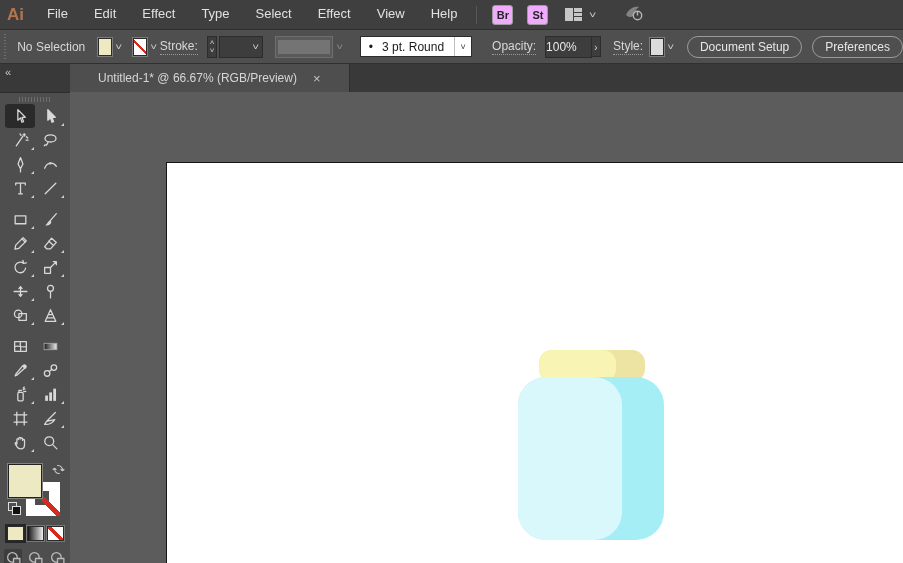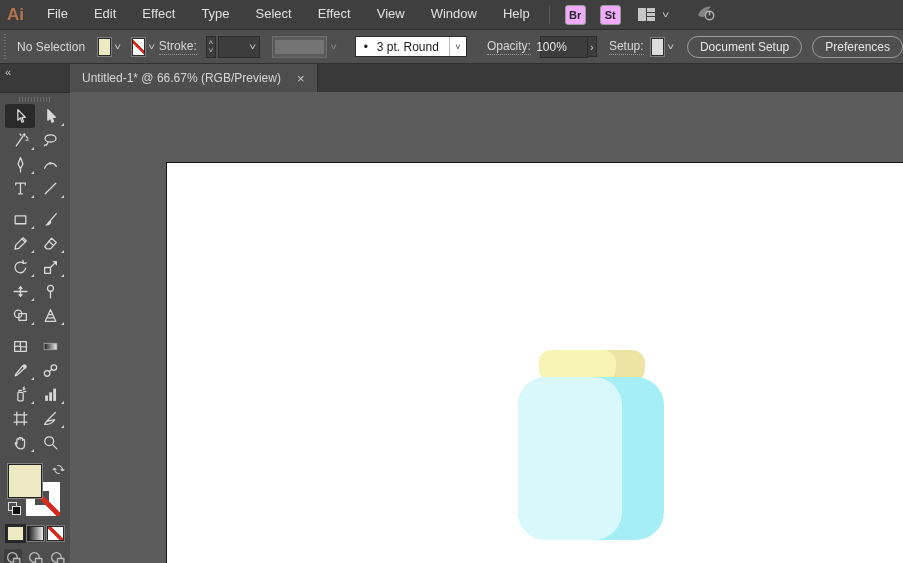--- a/index.html
+++ b/index.html
@@ -44,21 +44,21 @@
   .stroke-dd { width:68px; margin-left:2px; }
   .wprofile { width:86px; height:22px; background:#5a5a5a; border:1px solid #6e6e6e; margin-left:12px;
     display:flex; align-items:center; padding:2px; }
   .wprofile i { display:block; flex:1; height:14px; background:#747474; }
   .dim { opacity:.45; }
   .brush-dd { height:21px; background:#fff; color:#1a1a1a; display:flex; align-items:center;
     margin-left:14px; border:1px solid #2c2c2c; }
   .brush-main { padding:0 10px 0 8px; display:flex; align-items:center; gap:9px; }
   .brush-chev { width:17px; align-self:stretch; border-left:1px solid #bdbdbd; display:flex;
     align-items:center; justify-content:center; color:#333; font-size:9px; }
-  .opacity-field { width:48px; margin-left:4px; padding-right:20px; }
+  .opacity-field { width:48px; margin-left:4px; padding-right:14px; }
   .spin-btn { width:14px; height:21px; background:#3d3d3d; border:1px solid #2c2c2c; border-left:none;
     color:#cfcfcf; display:flex; align-items:center; justify-content:center; font-size:11px; }
   .cb-btn { height:22px; border:1px solid #9b9b9b; border-radius:11px; background:transparent;
     color:#e6e6e6; font-size:12px; padding:0 12px; margin-left:10px;
     font-family:"Liberation Sans",sans-serif; }
 
   
   .workrow { flex:1; display:flex; min-height:0; }
 
   
@@ -89,21 +89,21 @@
   .cbtn.active { outline:2px solid #262626; }
   .cbtn.grad { background:linear-gradient(90deg,#161616,#efefef); }
   .cbtn.none { background:#fff linear-gradient(45deg,transparent 42%,#d52b1e 42%,#d52b1e 58%,transparent 58%); }
   .mode-row { display:flex; justify-content:center; gap:4px; margin-top:8px; }
   .mode { width:18px; height:18px; display:flex; align-items:center; justify-content:center; border-radius:2px; opacity:.8; }
   .mode.pressed { background:#3a3a3a; }
 
   
   .main { flex:1; display:flex; flex-direction:column; min-width:0; }
   .tabbar { height:28px; background:#393939; flex:0 0 28px; display:flex; align-items:flex-end; }
-  .tab { height:28px; background:#4e4e4e; display:flex; align-items:center; padding:0 12px;
+  .tab { height:28px; background:#4e4e4e; display:flex; align-items:center; padding:0 28px;
     color:#d6d6d6; font-size:12px; border-right:1px solid #2d2d2d; }
   .tab-close { margin-left:16px; color:#c4c4c4; font-size:13px; line-height:1; }
   .canvas { flex:1; background:#5c5c5c; position:relative; overflow:hidden; }
   .artboard { position:absolute; left:96px; top:70px; right:-4px; bottom:-4px; background:#fff;
     border-left:1px solid #151515; border-top:1px solid #151515; }
   .shape { position:absolute; }
   .lid-back  { left:372px; top:187px; width:106px; height:32px; border-radius:13px; }
   .lid-front { left:372px; top:187px; width:77px;  height:32px; border-radius:13px; }
   .body-back { left:351px; top:214px; width:146px; height:163px; border-radius:28px; }
   .body-front{ left:351px; top:214px; width:104px; height:163px; border-radius:28px; }
@@ -116,21 +116,20 @@
   <div class="menubar">
     <span class="ai-logo">Ai</span>
     <div class="menu-items">
         <span class="menu-item">File</span>
         <span class="menu-item">Edit</span>
         <span class="menu-item">Effect</span>
         <span class="menu-item">Type</span>
         <span class="menu-item">Select</span>
         <span class="menu-item">Effect</span>
         <span class="menu-item">View</span>
-        <span class="menu-item">Window</span>
         <span class="menu-item">Help</span>
       </div>
     <span class="menu-sep"></span>
     <span class="sq-btn">Br</span>
     <span class="sq-btn">St</span>
     <span class="ws-icon">
       <i class="ws-col1"></i>
       <span class="ws-col2">
           <i></i>
           <i></i>
@@ -169,21 +168,21 @@
     <span class="brush-dd">
       <span class="brush-main">
         <span>•</span>
         <span>3 pt. Round</span>
       </span>
       <span class="brush-chev">˅</span>
     </span>
     <span class="cb-ulabel" style="margin-left:20px">Opacity:</span>
     <span class="dd-field opacity-field">100%</span>
     <span class="spin-btn">›</span>
-    <span class="cb-ulabel" style="margin-left:12px">Setup:</span>
+    <span class="cb-ulabel" style="margin-left:12px">Style:</span>
     <span class="swatch" style="margin-left: 2px; background: rgb(220, 220, 220);"></span>
     <span class="dd-chev">˅</span>
     <button class="cb-btn">Document Setup</button>
     <button class="cb-btn">Preferences</button>
   </div>
 
   <div class="workrow">
 
     <div class="tooldock">
       <div class="dock-head">«</div>

